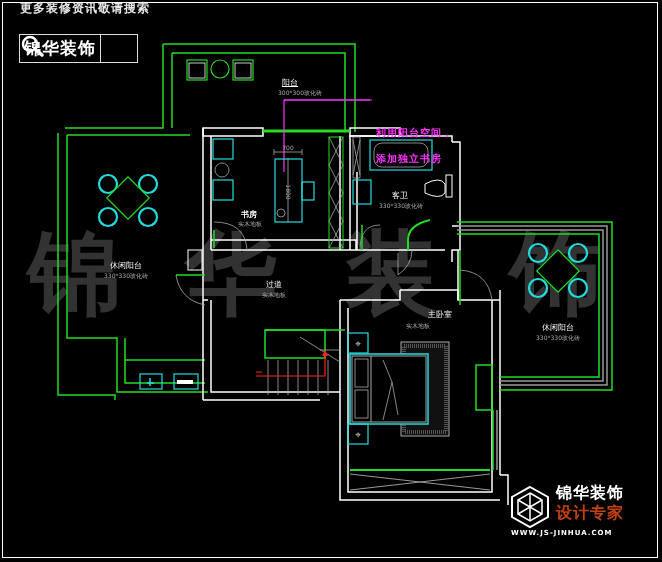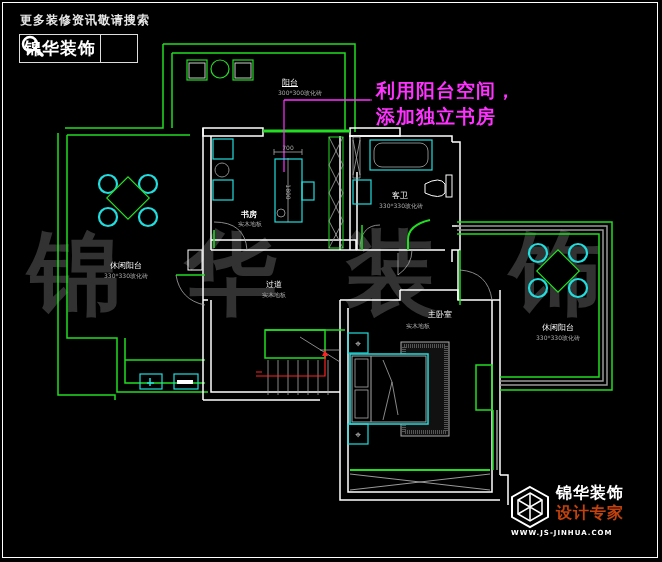--- a/index.html
+++ b/index.html
@@ -1,23 +1,23 @@
 <!DOCTYPE html>
 <html><head>
 <meta charset="utf-8">
 <style>
   html, body { margin:0; padding:0; background:#000; }
   body { width:662px; height:562px; position:relative; overflow:hidden; font-family:"DejaVu Sans", sans-serif; }
   .frame { position:absolute; left:2px; top:2px; width:656px; height:556px; border:1px solid #fff; box-sizing:border-box; }
   svg { position:absolute; left:0; top:0; }
-  .search-hint { position:absolute; left:20px; top:12px; color:#e8e8e8; font-family:"DejaVu Serif", serif; font-size:12px; font-weight:bold; letter-spacing:1px; }
+  .search-hint { position:absolute; left:20px; top:0; color:#e8e8e8; font-family:"DejaVu Serif", serif; font-size:12px; font-weight:bold; letter-spacing:1px; }
   .search-box { position:absolute; left:19px; top:34px; width:117px; height:27px; border:1px solid #ddd; display:flex; }
   .search-brand { flex:0 0 80px; color:#fff; font-family:"DejaVu Serif", serif; font-size:17px; font-weight:bold; display:flex; align-items:center; justify-content:center; border-right:1px solid #ddd; letter-spacing:1px; }
   .search-btn { flex:1; display:flex; align-items:center; justify-content:center; cursor:pointer; }
-  .annot { position:absolute; left:376px; color:#ff33ff; font-size:19px; font-weight:bold; letter-spacing:1px; }
+  .annot { position:absolute; left:376px; color:#ff33ff; font-size:10px; font-weight:bold; letter-spacing:1px;margin-top:48px; }
   .room-label { position:absolute; color:#fff; font-size:8px; text-align:center; white-space:nowrap; transform:translateX(-50%); }
   .room-sub { position:absolute; color:#aaa; font-size:6px; text-align:center; white-space:nowrap; transform:translateX(-50%); }
   .watermark { position:absolute; color:rgba(110,110,110,0.45); font-family:"DejaVu Serif", serif; font-weight:bold; font-size:92px; top:212px; pointer-events:none; }
   .logo { position:absolute; left:508px; top:483px; width:150px; height:60px; }
   .logo-title { position:absolute; left:48px; top:0px; color:#fff; font-family:"DejaVu Serif", serif; font-size:16px; font-weight:bold; letter-spacing:1px; }
   .logo-sub { position:absolute; left:48px; top:20px; color:#c2410c; font-family:"DejaVu Serif", serif; font-size:16px; font-weight:bold; letter-spacing:1px; }
   .logo-url { position:absolute; left:3px; top:46px; color:#fff; font-size:7px; letter-spacing:1px; font-weight:bold;text-align:center; }
 </style>
 </head>
 <body>

